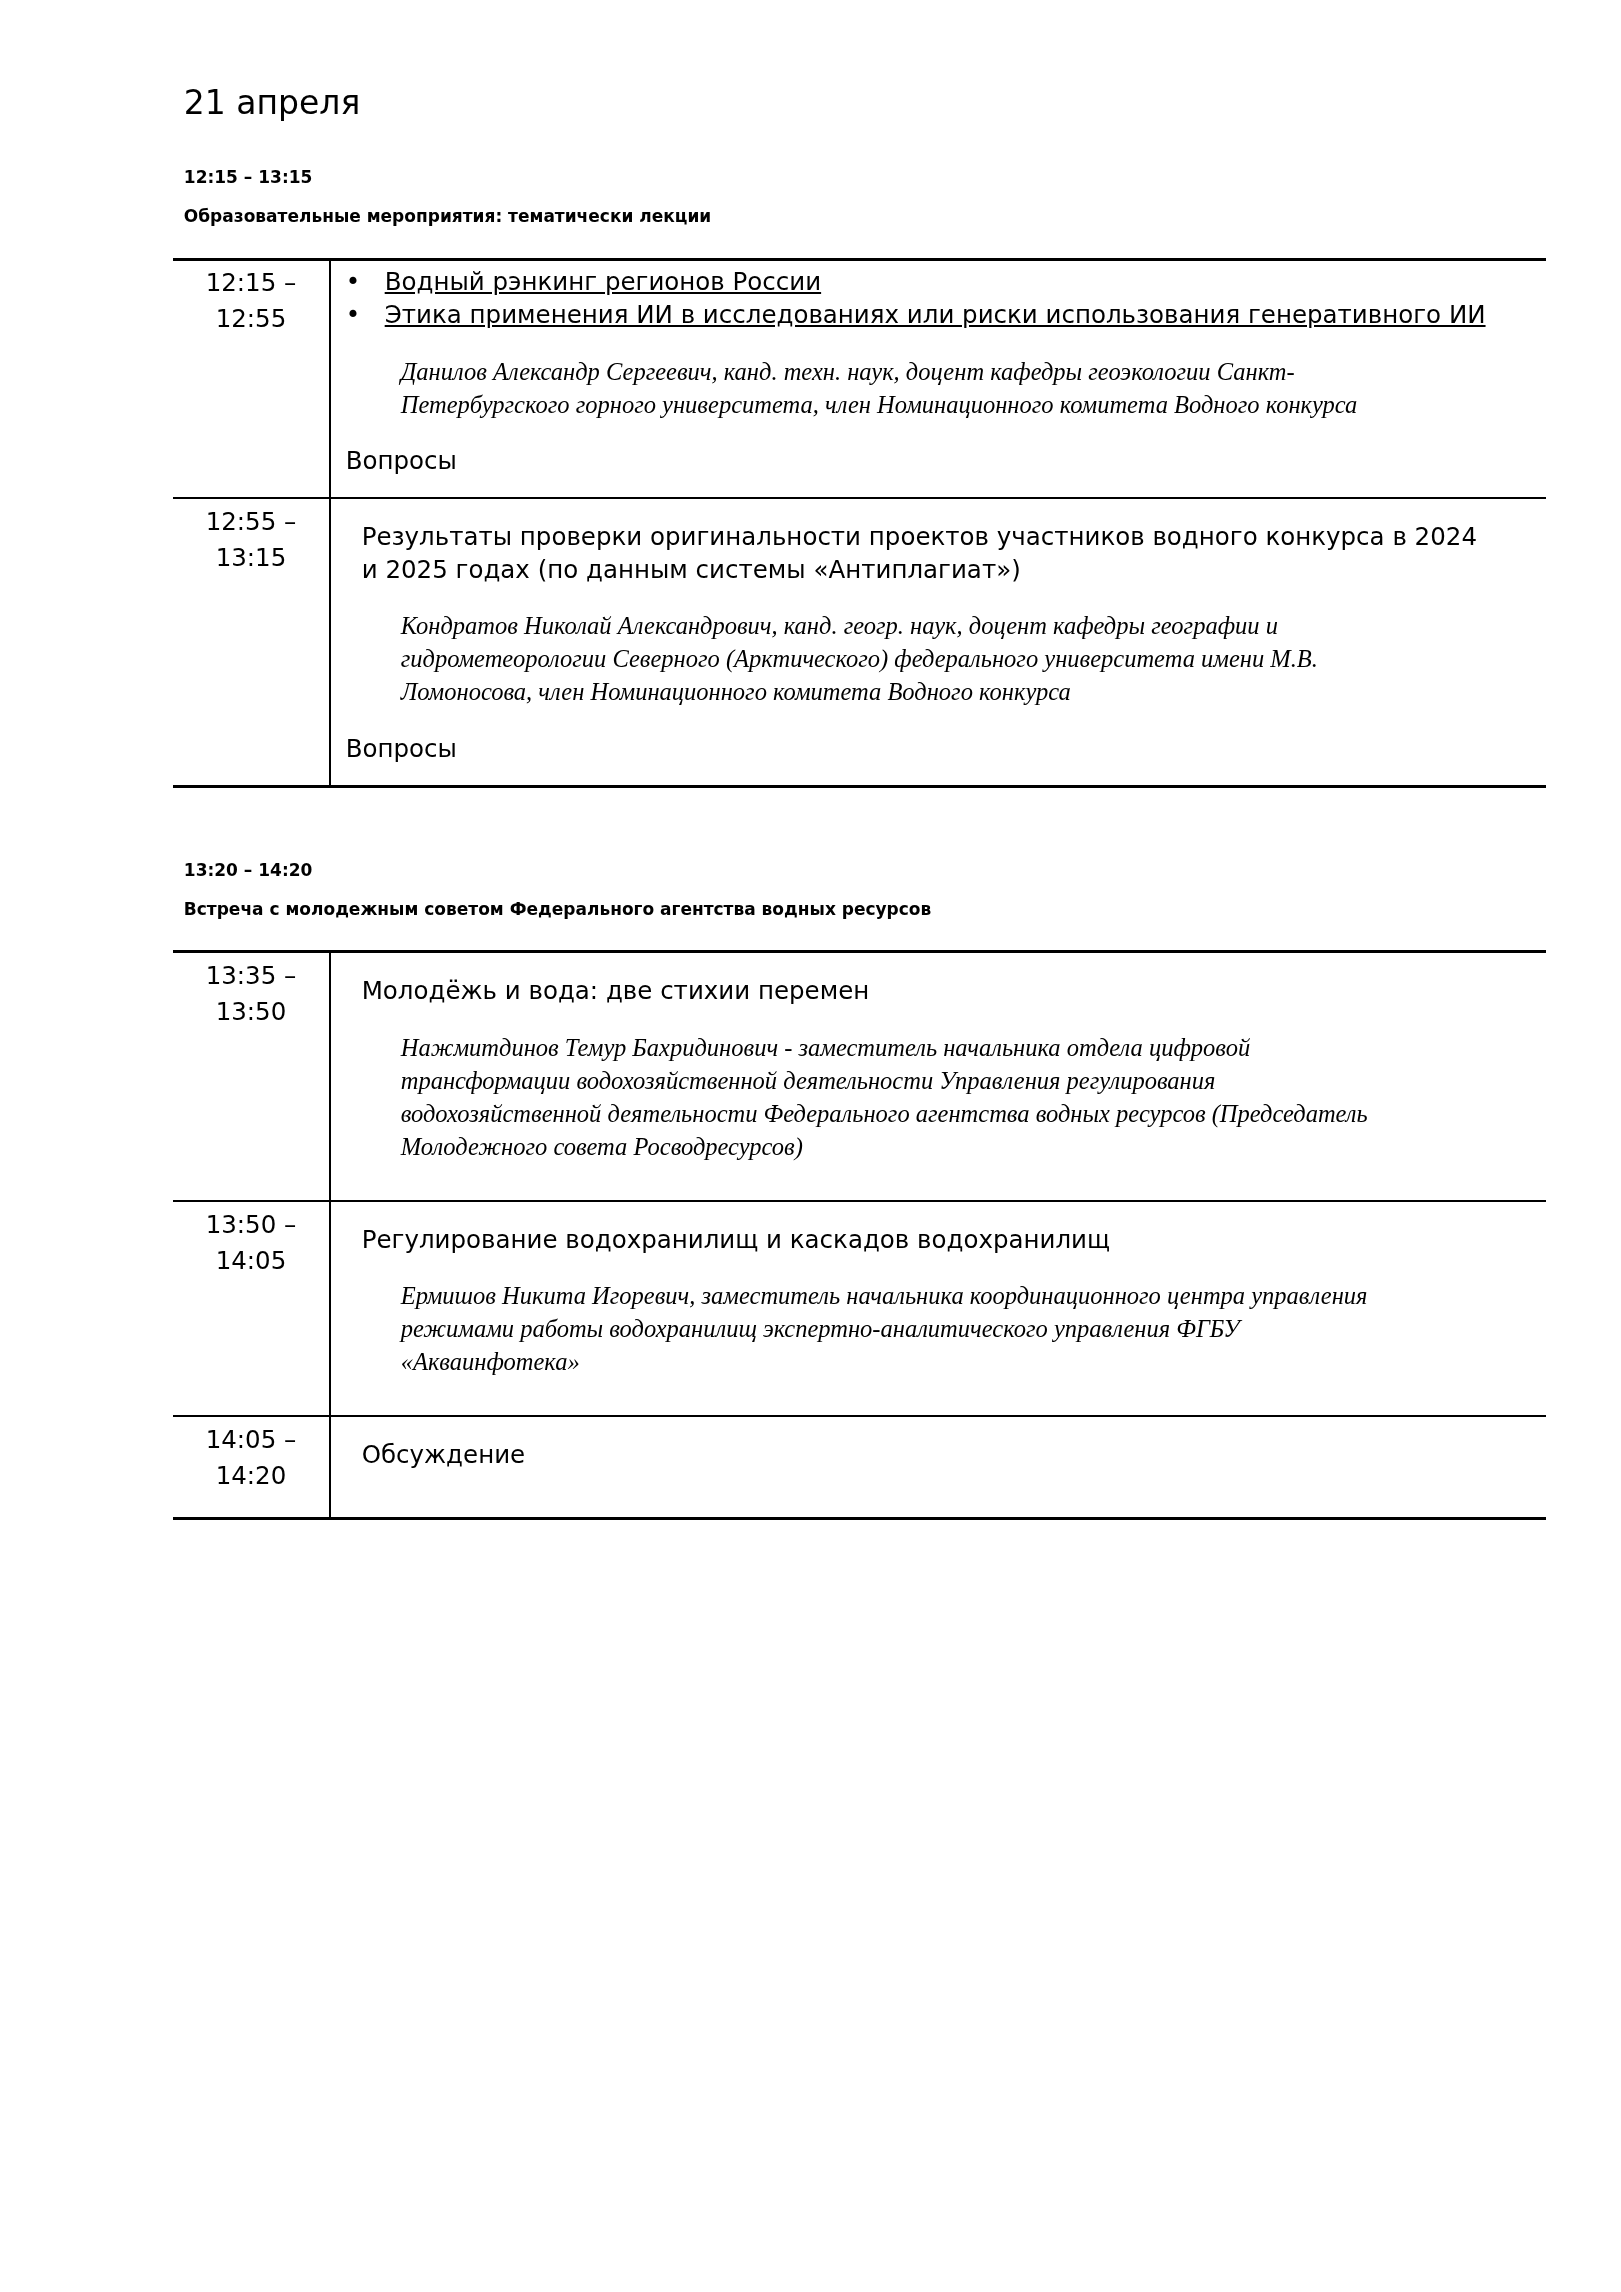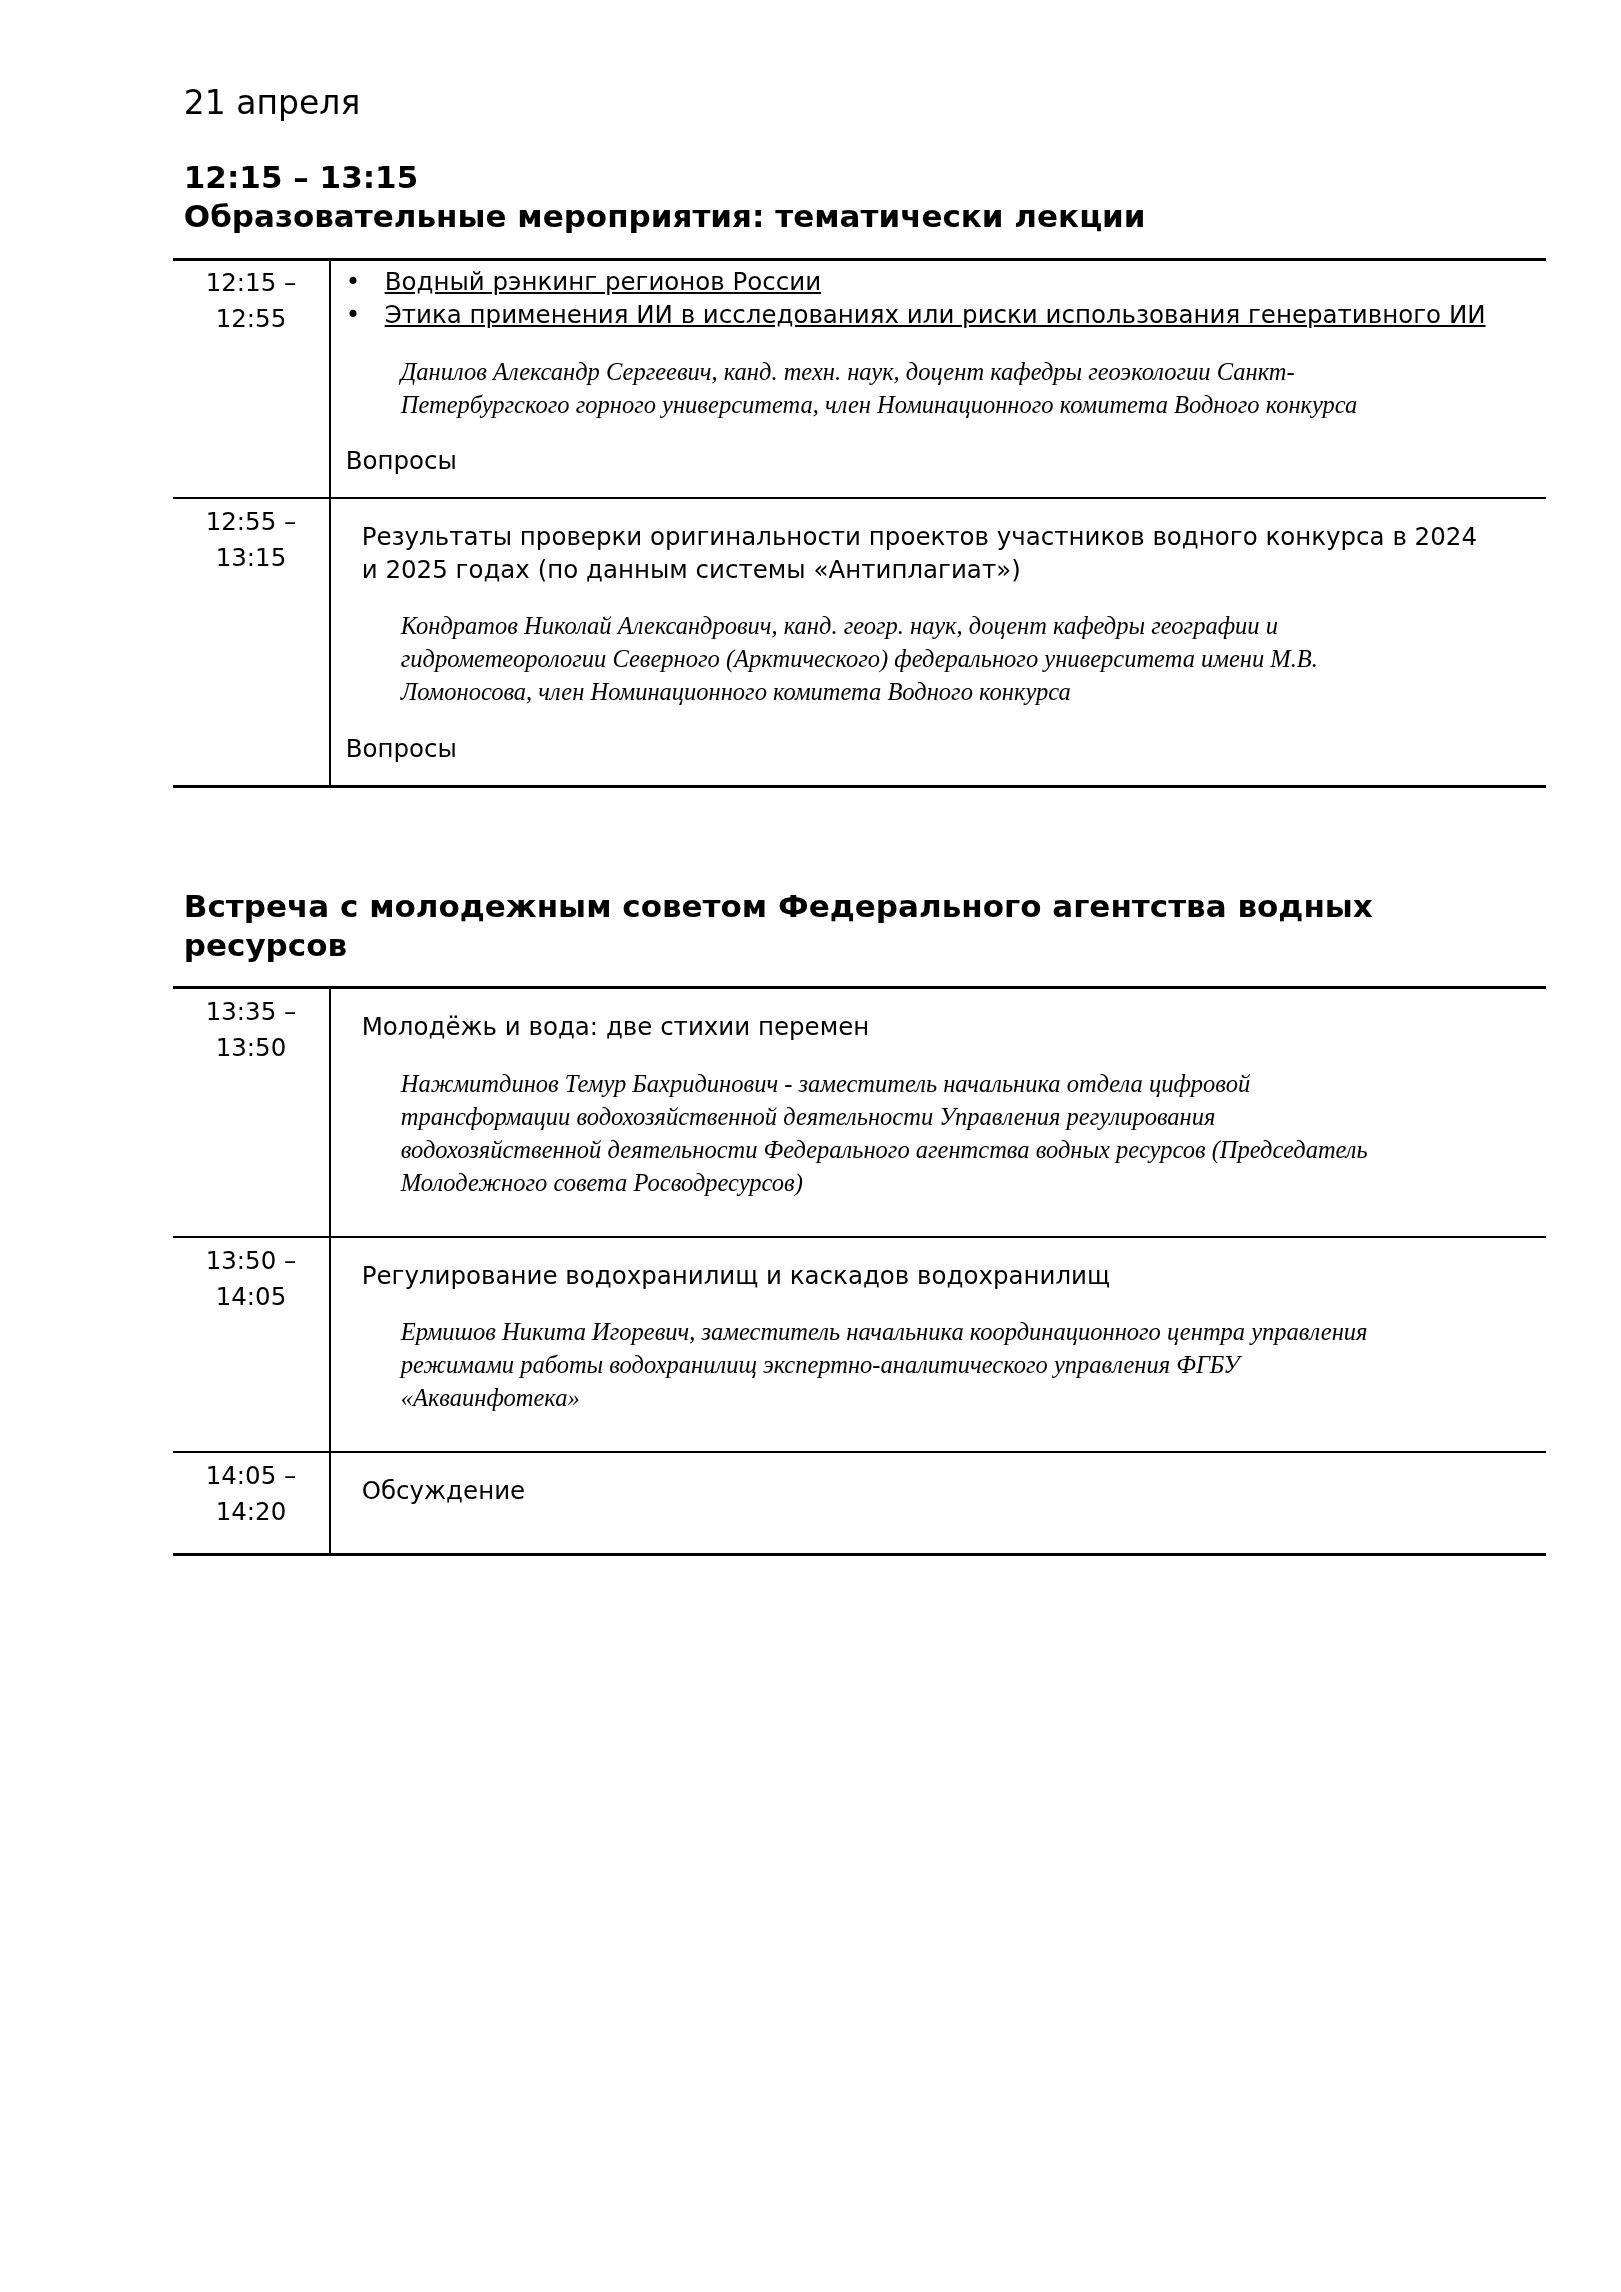--- a/index.html
+++ b/index.html
@@ -17,25 +17,24 @@
     padding: 86px 75px 0 173px;
   }
   .date-head {
     font-weight: normal;
     font-size: 33px;
     padding-left: 10.8px;
     margin-bottom: 39px;
   }
   .section-head {
     font-weight: bold;
-    font-size: 31px;
+    font-size: 17px;
     line-height: 39px;
     padding-left: 10.8px;
     margin-bottom: 21.6px;
-    margin-top: 36px;
   }
   .section-gap { height: 63px; }
   table.schedule {
     width: 100%;
     border-collapse: collapse;
     table-layout: fixed;
     border-top: 3.9px solid #000;
     border-bottom: 3.9px solid #000;
   }
   table.schedule tr + tr td { border-top: 2.9px solid #000; }
@@ -101,20 +100,21 @@
         </td>
       </tr>
     </tbody>
       </table>
   </div>
 
   <div class="section-gap"></div>
 
   <div>
     <div class="section-head">
+      <div>13:20 – 14:20</div>
       <div>Встреча с молодежным советом Федерального агентства водных ресурсов</div>
     </div>
 
     <table class="schedule">
       <tbody>
       <tr>
         <td class="time">
           <div>13:35 –</div>
           <div>13:50</div>
         </td>

